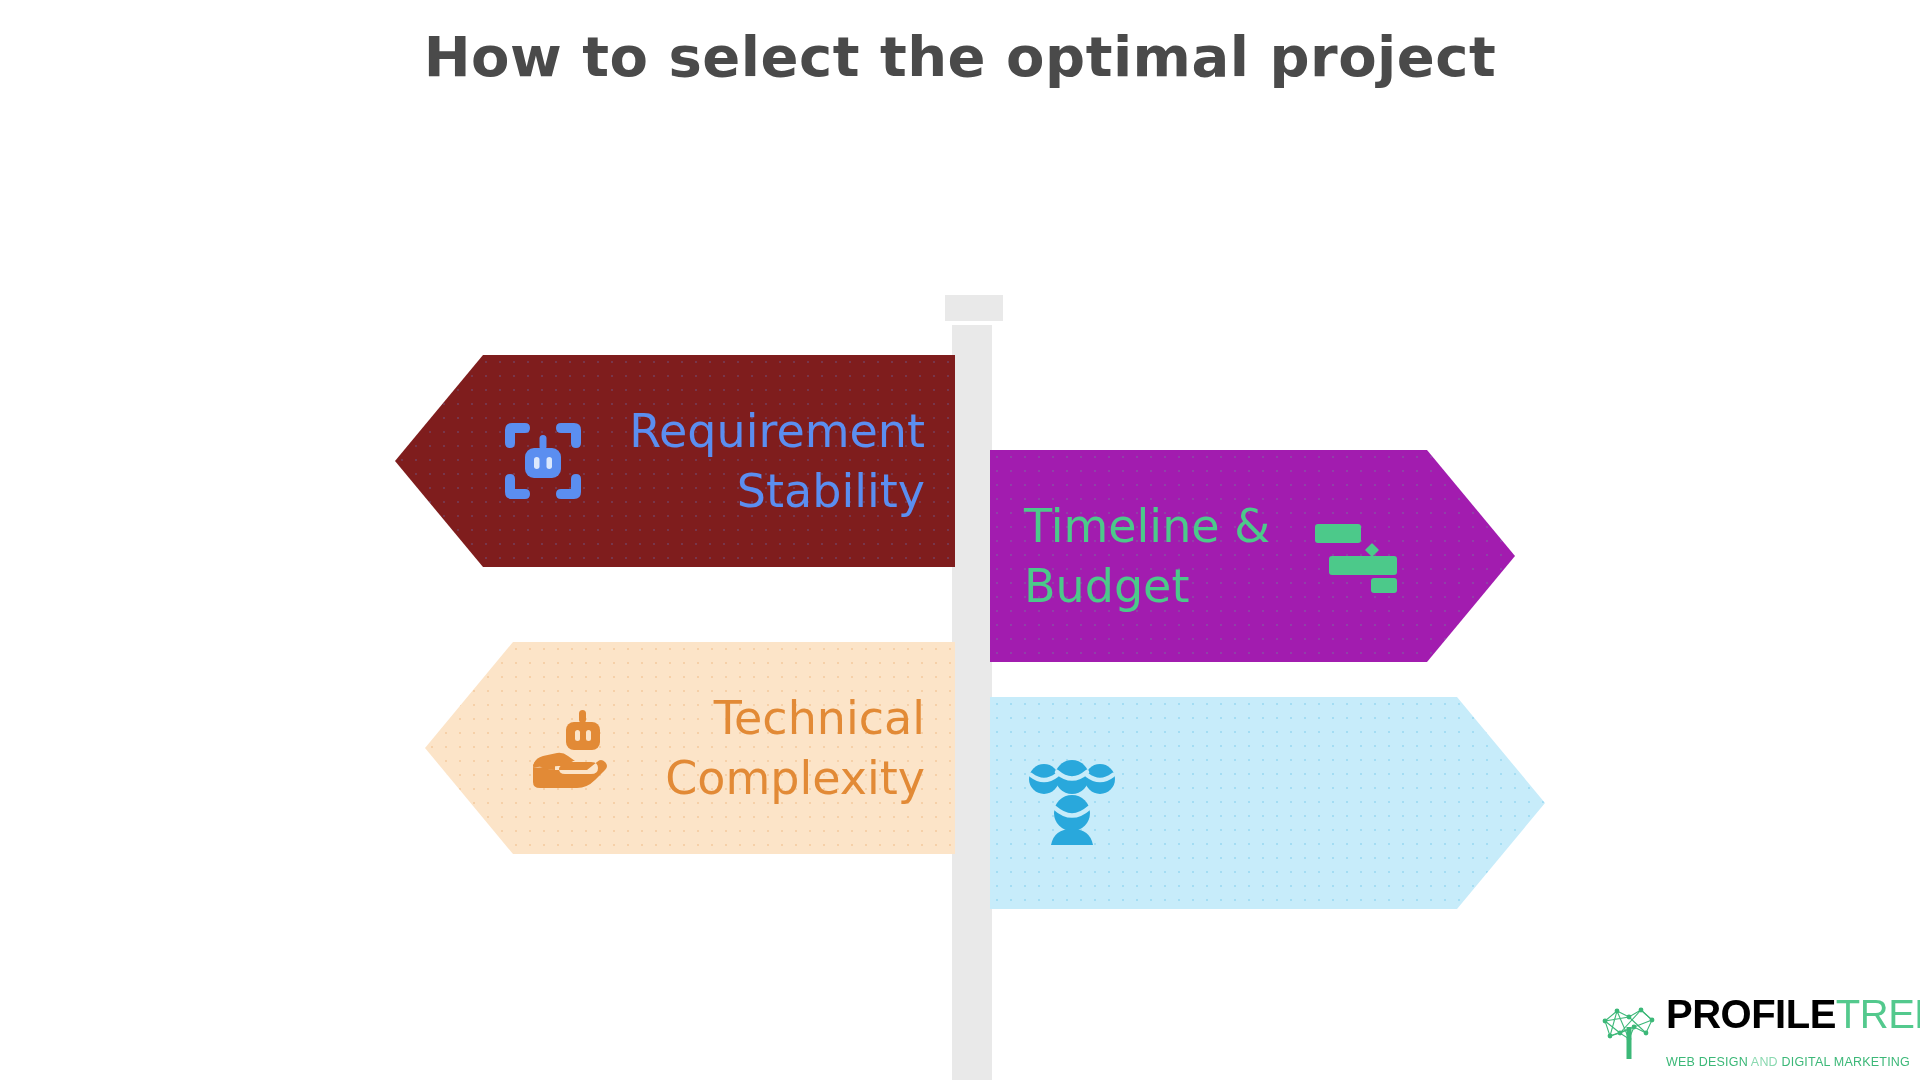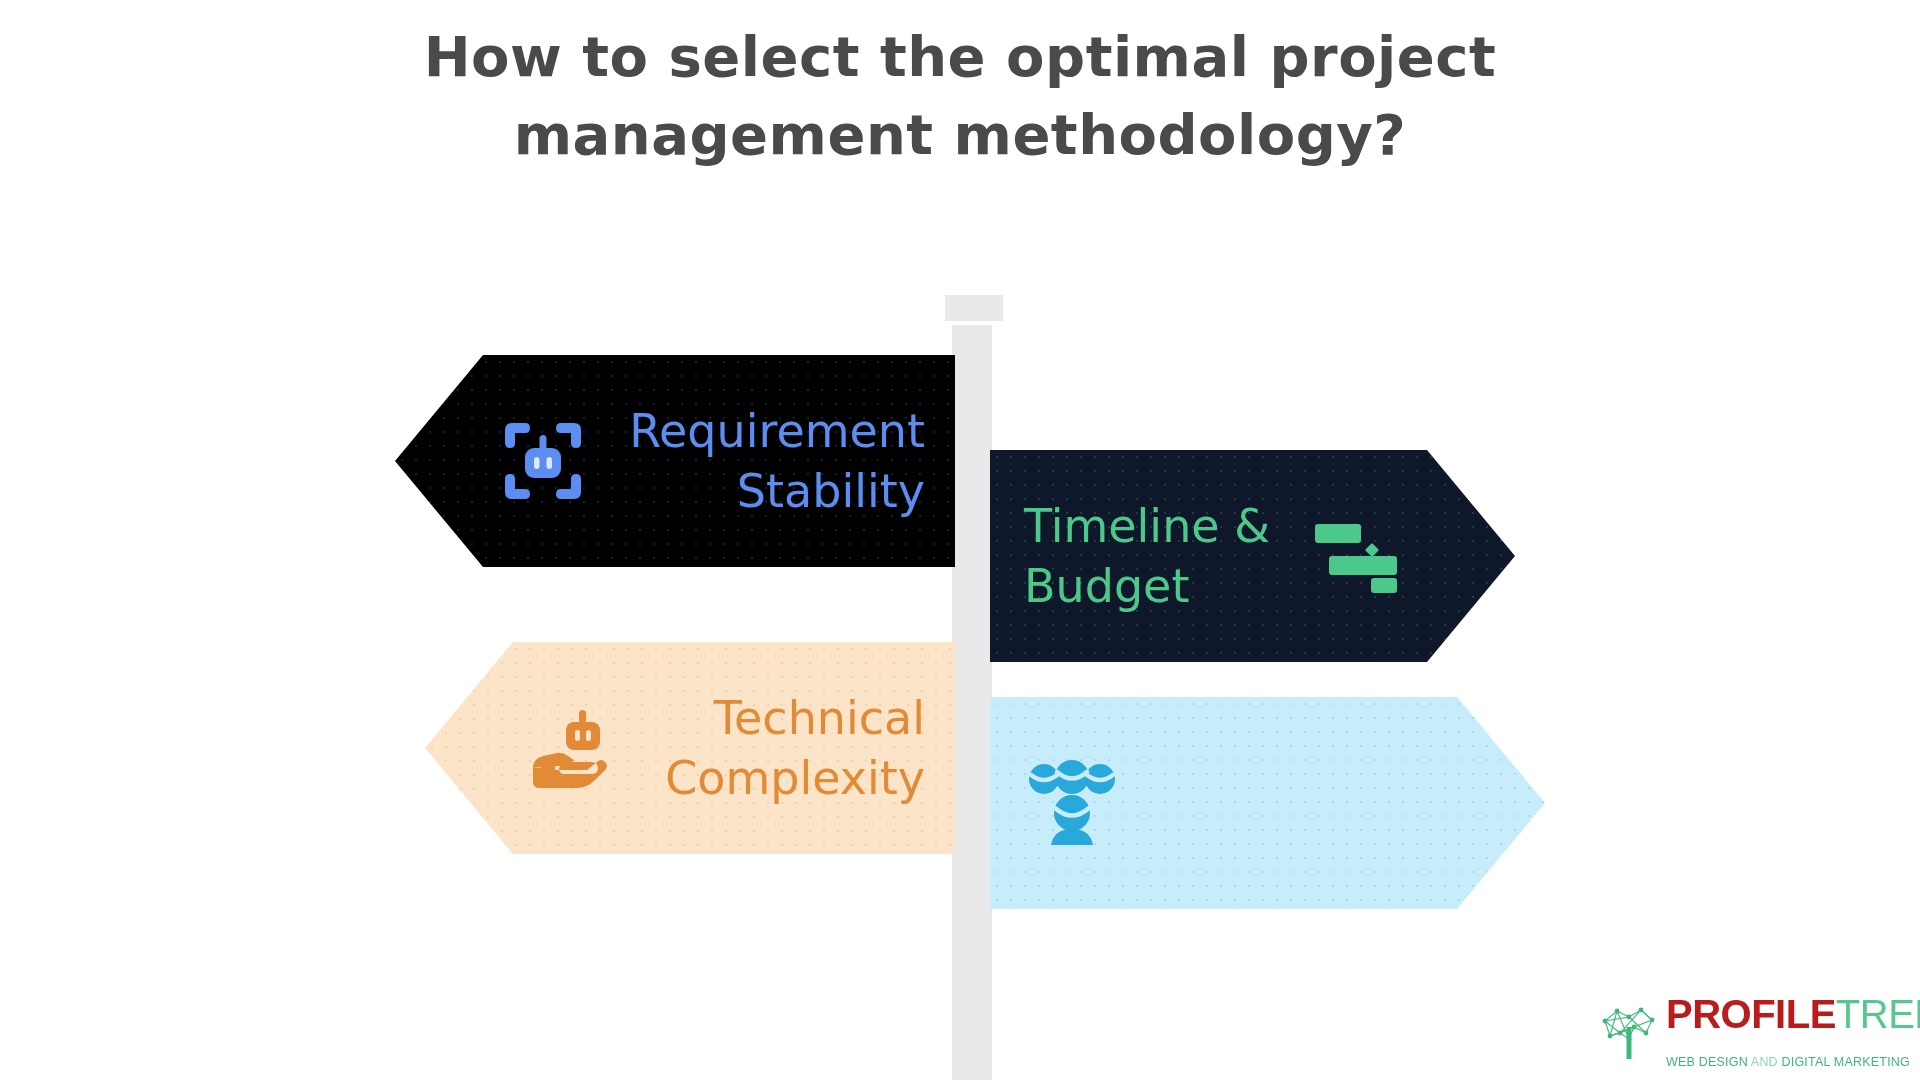--- a/index.html
+++ b/index.html
@@ -106,38 +106,38 @@
   }
   
   .banner-right .banner-label {
     flex: 1 1 auto;
     text-align: left;
   }
 
   
   #banner-requirement-stability {
     left: 395px; top: 355px; width: 560px; height: 212px;
-    background: #000000;
+    background: #7f1d1d;
     color: #5b8ef0;
   }
   #banner-requirement-stability .banner-label { color: #5b8ef0; }
 
   
   #banner-technical-complexity {
     left: 425px; top: 598px; width: 530px; height: 212px;
     background: #fce4c8;
     color: #e28a36;
     margin-top: 44px;
   }
   #banner-technical-complexity .banner-label { color: #e28a36; }
 
   
   #banner-timeline-budget {
     left: 990px; top: 450px; width: 525px; height: 212px;
-    background: #0f172a;
+    background: #a21caf;
     color: #4cc98a;
   }
   #banner-timeline-budget .banner-label { color: #4cc98a; }
 
   
   #banner-stakeholder-engagement {
     left: 990px; top: 697px; width: 555px; height: 212px;
     background: #c7ecfa;
     color: #29a8dc;
   }
@@ -157,41 +157,40 @@
   .logo-mark { flex: 0 0 auto; width: 58px; height: 58px; }
   .logo-mark svg { display: block; width: 58px; height: 58px; }
   .logo-text { display: flex; flex-direction: column; align-items: flex-start; }
   .logo-wordmark {
     font-family: "Liberation Sans", sans-serif;
     font-size: 40px;
     line-height: 40px;
     letter-spacing: -0.5px;
     white-space: nowrap;
   }
-  .logo-profile { font-weight: bold; color: #b91c1c; }
+  .logo-profile { font-weight: bold; color: #000000; }
   .logo-tree { font-weight: 400; color: #53c98d; }
   .logo-tagline {
     font-family: "Liberation Sans", sans-serif;
     font-size: 12.5px;
     line-height: 16px;
     letter-spacing: 0.2px;
     color: #3cb878;
     white-space: nowrap;
     margin-top: 20px;
   }
   .tagline-and { color: #8ad9b0; }
 </style>
 </head>
 <body>
 
 <div id="canvas">
 
   <h1 class="title">
     <span class="title-line">How to select the optimal project</span>
-    <span class="title-line">management methodology?</span>
   </h1>
 
   <div class="post-cap"></div>
   <div class="post-body"></div>
 
   <div class="banner banner-left" id="banner-requirement-stability">
     <div class="banner-bg"></div>
     <div class="banner-icon">
       <svg viewBox="0 0 96 96" aria-hidden="true">
         <g fill="#5b8ef0">

